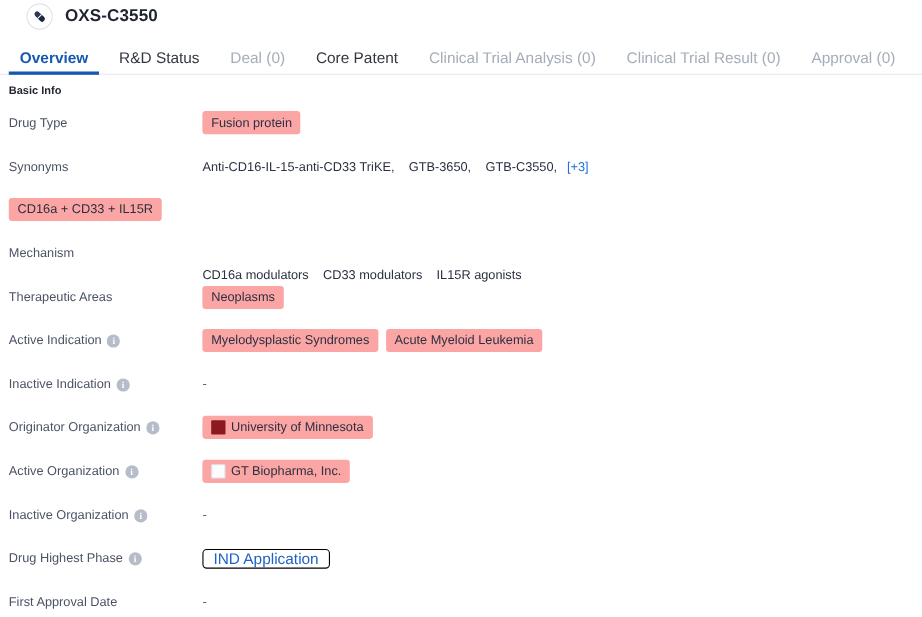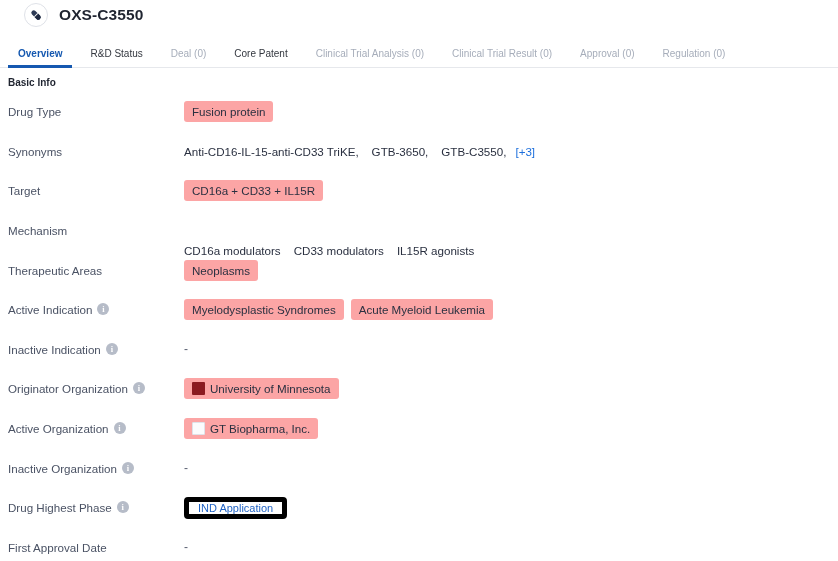--- a/index.html
+++ b/index.html
@@ -35,21 +35,21 @@
     position: relative;
     display: flex; align-items: flex-end;
     height: 32px;
     margin-top: 6px;
     padding-left: 4px;
     border-bottom: 1px solid #e6e8ec;
     gap: 0;
   }
   .tab {
     position: relative;
-    font-size: 10px;
+    font-size: 14px;
     color: #33373f;
     padding: 0 14px 8px 14px;
     white-space: nowrap;
     cursor: pointer;
     line-height: 1;
   }
   .tab.muted { color: #a6adba; }
   .tab.active { color: #1558b0; font-weight: bold; }
   .tab.active:after {
     content: ""; position: absolute;
@@ -64,21 +64,21 @@
   }
 
   .rows { padding-top: 4px; }
   .row {
     display: flex; align-items: center;
     height: 39.6px;
     padding-left: 8px;
   }
   .row-label {
     flex: 0 0 176px;
-    display: flex; align-items: flex-start; gap: 5px;
+    display: flex; align-items: flex-end; gap: 5px;
     font-size: 11.6px; color: #4a5264;
     white-space: nowrap;
   }
   .row-value {
     flex: 1 1 auto;
     display: flex; align-items: center; flex-wrap: nowrap; gap: 7px;
     font-size: 11.6px; color: #2a3040;
     min-width: 0;
   }
 
@@ -102,23 +102,23 @@
 
   
   .plain-text { font-size: 11.6px; color: #2a3040; white-space: nowrap; text-align: center; }
   .dash { font-size: 12px; color: #5a6172; }
   .link-more { color: #1d6fdc; font-size: 11.6px; cursor: pointer; margin-left: 2px; }
   .mech-list { display: flex; gap: 13px; margin-top: 40px; }
 
   
   .phase-badge {
     display: inline-flex; align-items: center;
-    border: 5px solid #000000; border-radius: 4px;
+    border: 1px solid #000000; border-radius: 4px;
     padding: 0 9px;
-    font-size: 11px; color: #1f62c4;
+    font-size: 14px; color: #1f62c4;
     white-space: nowrap; cursor: pointer; background:#fff;
   }
 
   
   .org-logo { width: 13px; height: 13px; flex: 0 0 auto; display:block; border-radius:1px; }
   .org-logo.umn { background: #8b1a20; }
   .org-logo.gtb { background: #fbfcfd; border: 1px solid #dfe3e9; }
   .synonyms-line { display: flex; align-items: baseline; white-space: nowrap; }
 </style>
 </head>
@@ -169,23 +169,20 @@
       </div>
       <div class="row-value synonyms-line">
         <span class="plain-text">Anti-CD16-IL-15-anti-CD33 TriKE,</span>
         <span class="plain-text" style="margin-left:6px">GTB-3650,</span>
         <span class="plain-text" style="margin-left:6px">GTB-C3550,</span>
         <span class="link-more">[+3]</span>
       </div>
     </div>
 
     <div class="row">
-      <div class="row-label">
-        <span>Target</span>
-      </div>
       <div class="row-value">
         <span class="chip">CD16a + CD33 + IL15R</span>
       </div>
     </div>
 
     <div class="row">
       <div class="row-label">
         <span>Mechanism</span>
       </div>
       <div class="row-value">

